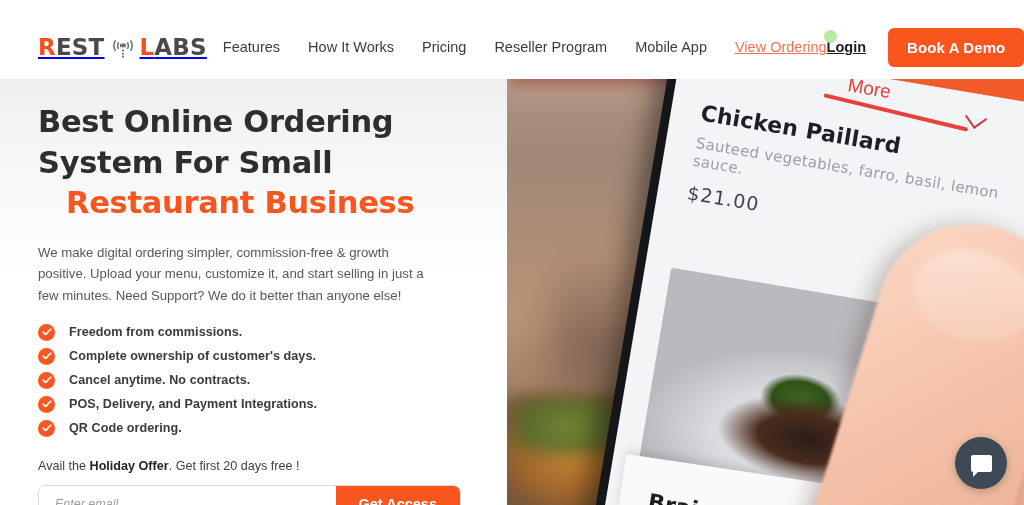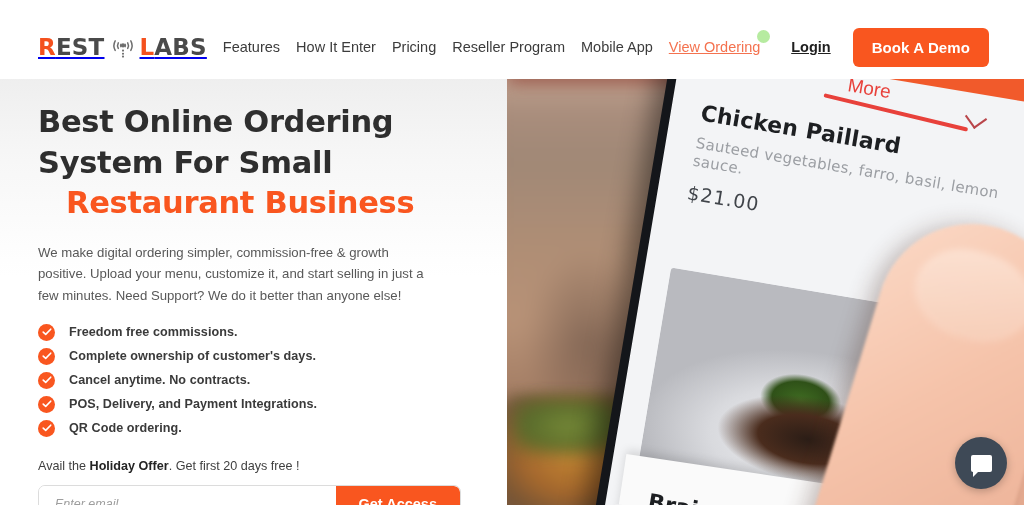--- a/index.html
+++ b/index.html
@@ -40,21 +40,21 @@
     width: 28px; height: 28px;
     margin: 0 3px 0 4px;
     position: relative;
     display: inline-block;
     flex: 0 0 auto;
   }
 
   .nav-links {
     display: flex; align-items: center;
     margin-left: 16px;
-    gap: 16px;
+    gap: 28px;
   }
   .nav-link {
     font-size: 14.5px;
     color: #3c3c3c;
     text-decoration: none;
     white-space: nowrap;
     cursor: pointer;
   }
   .nav-link.highlight {
     color: #F4724F;
@@ -399,21 +399,21 @@
           <circle cx="14" cy="17.6" r="1.05" fill="#6e6e6e"></circle>
           <circle cx="14" cy="20.7" r="1.05" fill="#6e6e6e"></circle>
           <circle cx="14" cy="23.6" r="1.05" fill="#6e6e6e"></circle>
         </svg>
       </span>
       <span class="logo-text"><span class="o">L</span><span class="d">ABS</span></span>
     </a>
 
     <nav class="nav-links">
       <a class="nav-link" href="#">Features</a>
-      <a class="nav-link" href="#">How It Enter</a>
+      <a class="nav-link" href="#">How It Works</a>
       <a class="nav-link" href="#">Pricing</a>
       <a class="nav-link" href="#">Reseller Program</a>
       <a class="nav-link" href="#">Mobile App</a>
       <a class="nav-link highlight" href="#"><span>View Ordering</span><span class="nav-badge"></span></a>
     </nav>
 
     <div class="nav-right">
       <a class="login-link" href="#">Login</a>
       <button class="demo-btn">Book A Demo</button>
     </div>
@@ -430,21 +430,21 @@
 
       <p class="subtitle">We make digital ordering simpler, commission-free &amp; growth positive. Upload your menu, customize it, and start selling in just a few minutes. Need Support? We do it better than anyone else!</p>
 
       <ul class="feature-list">
         <li class="feature-item">
           <span class="check">
               <svg width="10" height="10" viewBox="0 0 10 10">
                 <path d="M1.2 5.1 L3.7 7.4 L8.7 2.2" fill="none" stroke="#fff" stroke-width="1.6" stroke-linecap="round" stroke-linejoin="round"></path>
               </svg>
             </span>
-          <span class="feature-label">Freedom free commissions.</span>
+          <span class="feature-label">Freedom from commissions.</span>
         </li>
         <li class="feature-item">
           <span class="check">
               <svg width="10" height="10" viewBox="0 0 10 10">
                 <path d="M1.2 5.1 L3.7 7.4 L8.7 2.2" fill="none" stroke="#fff" stroke-width="1.6" stroke-linecap="round" stroke-linejoin="round"></path>
               </svg>
             </span>
           <span class="feature-label">Complete ownership of customer's days.</span>
         </li>
         <li class="feature-item">

